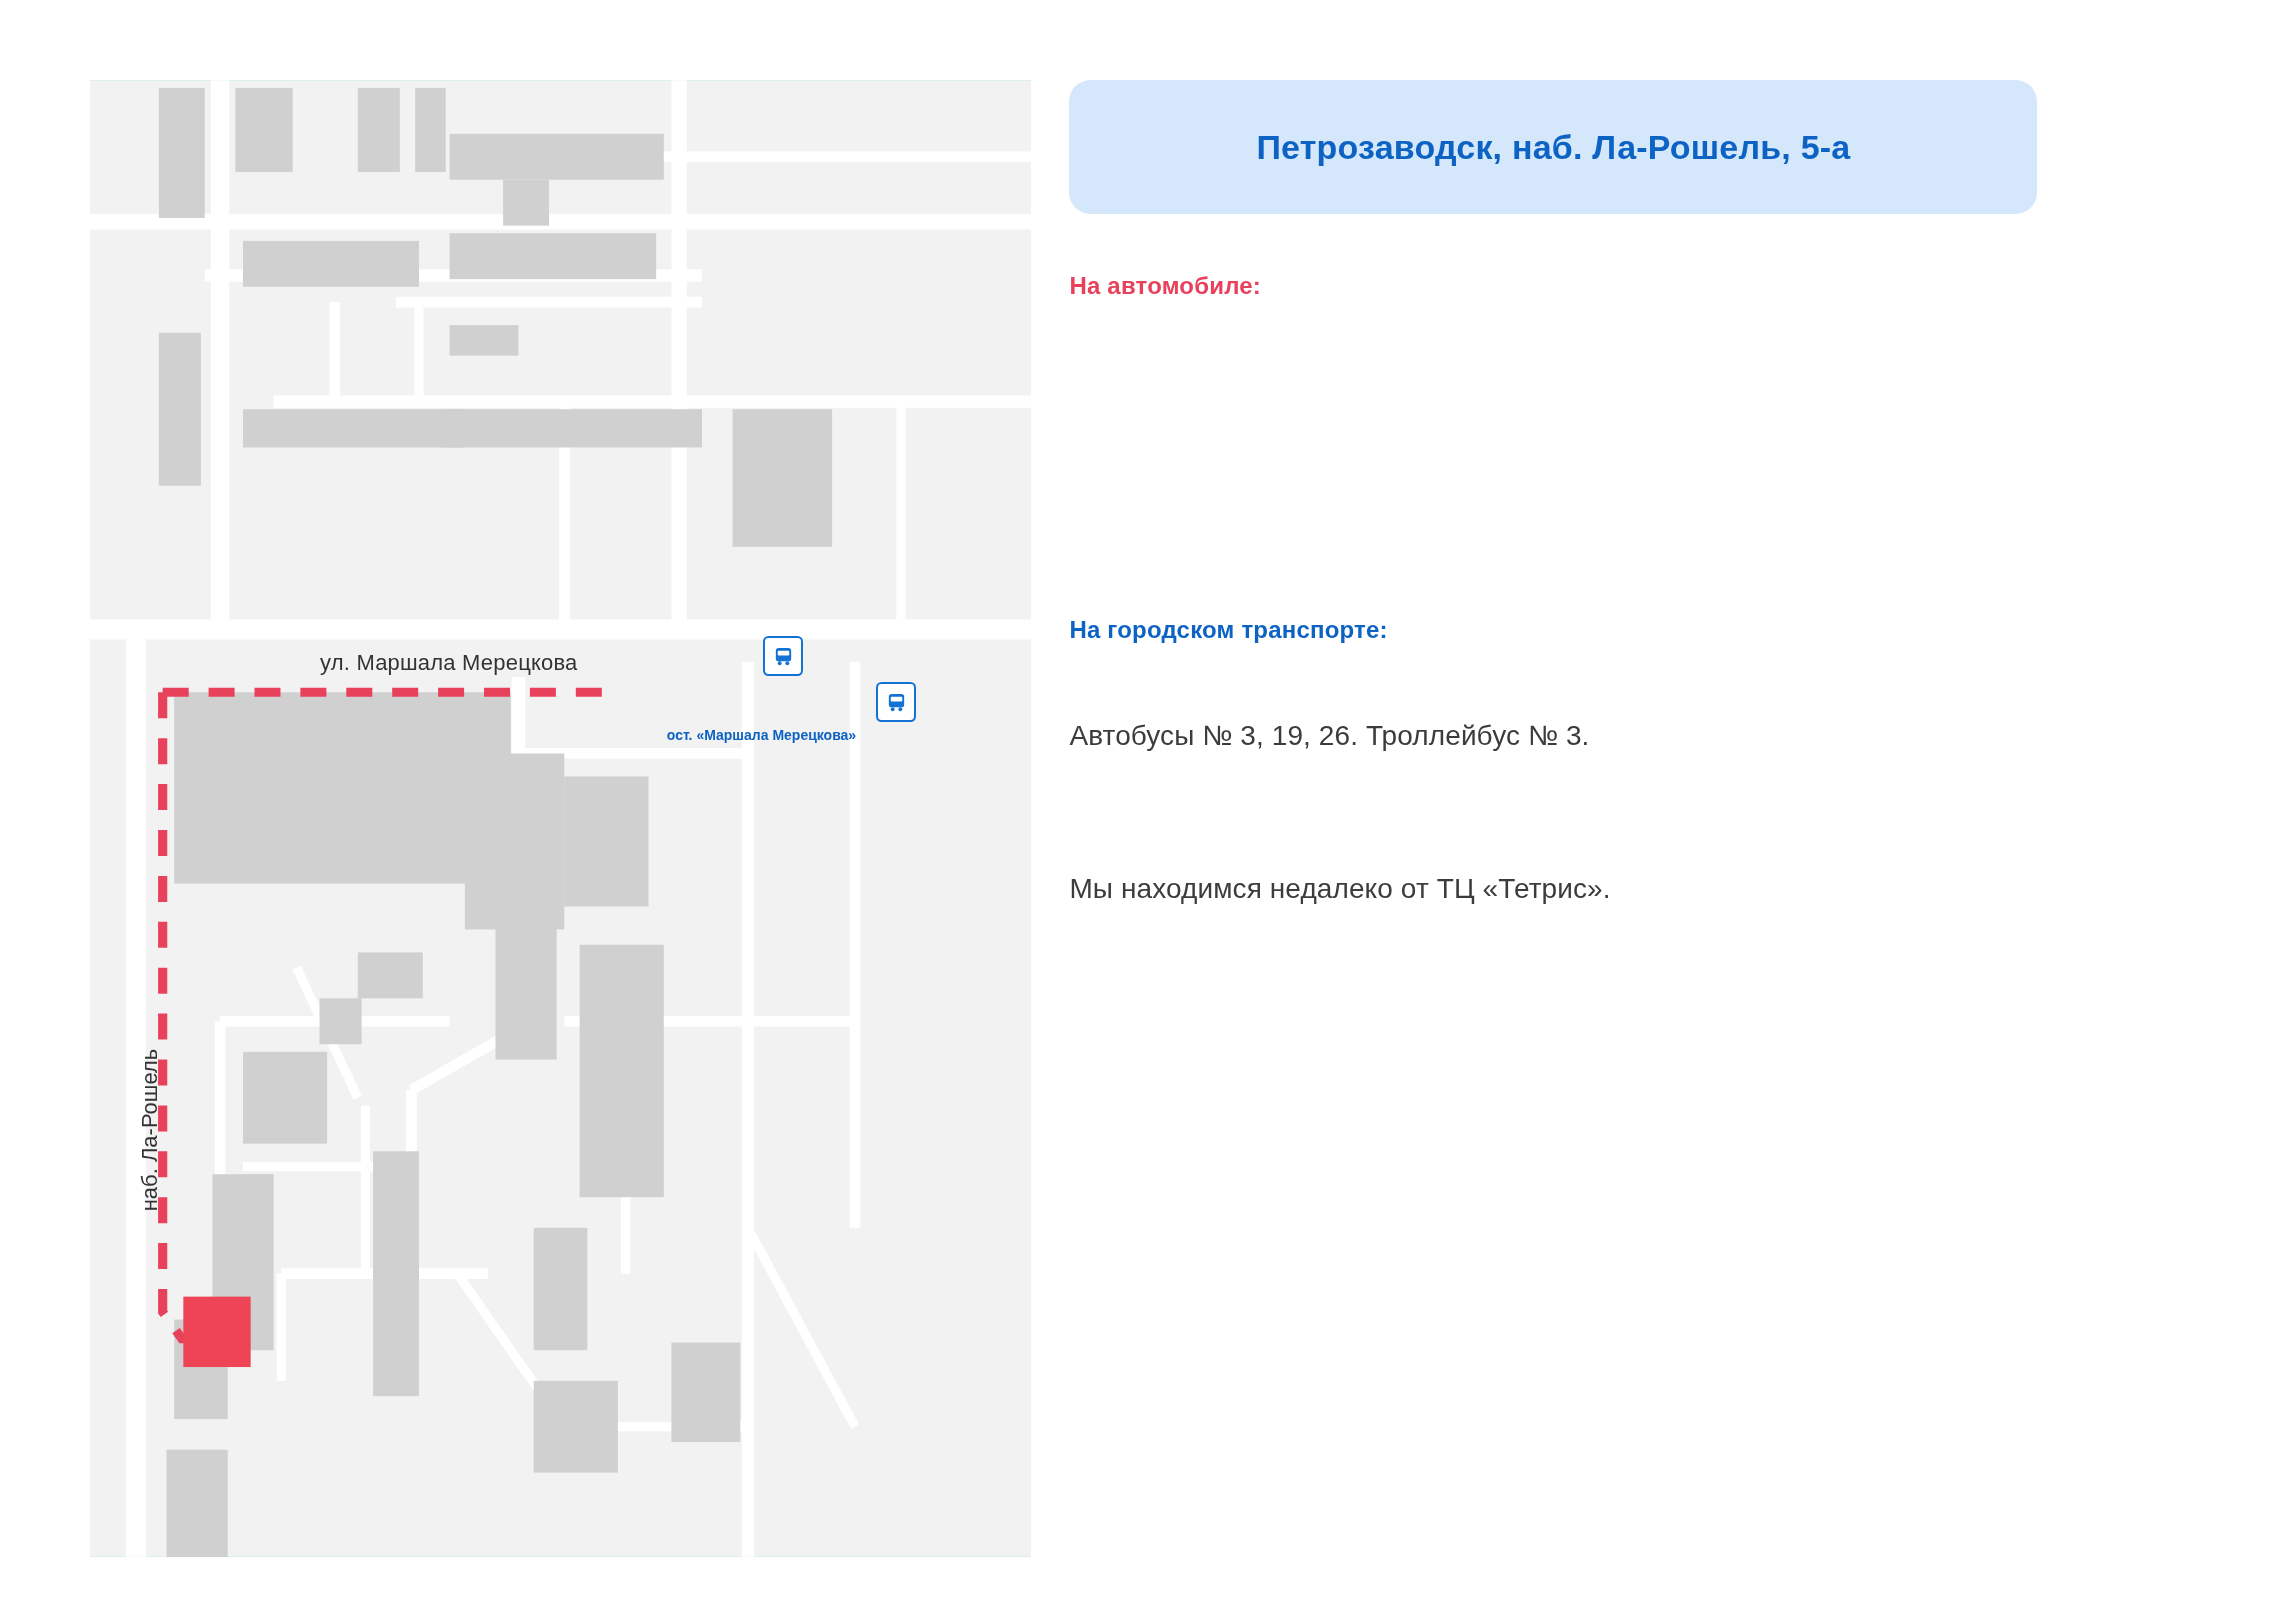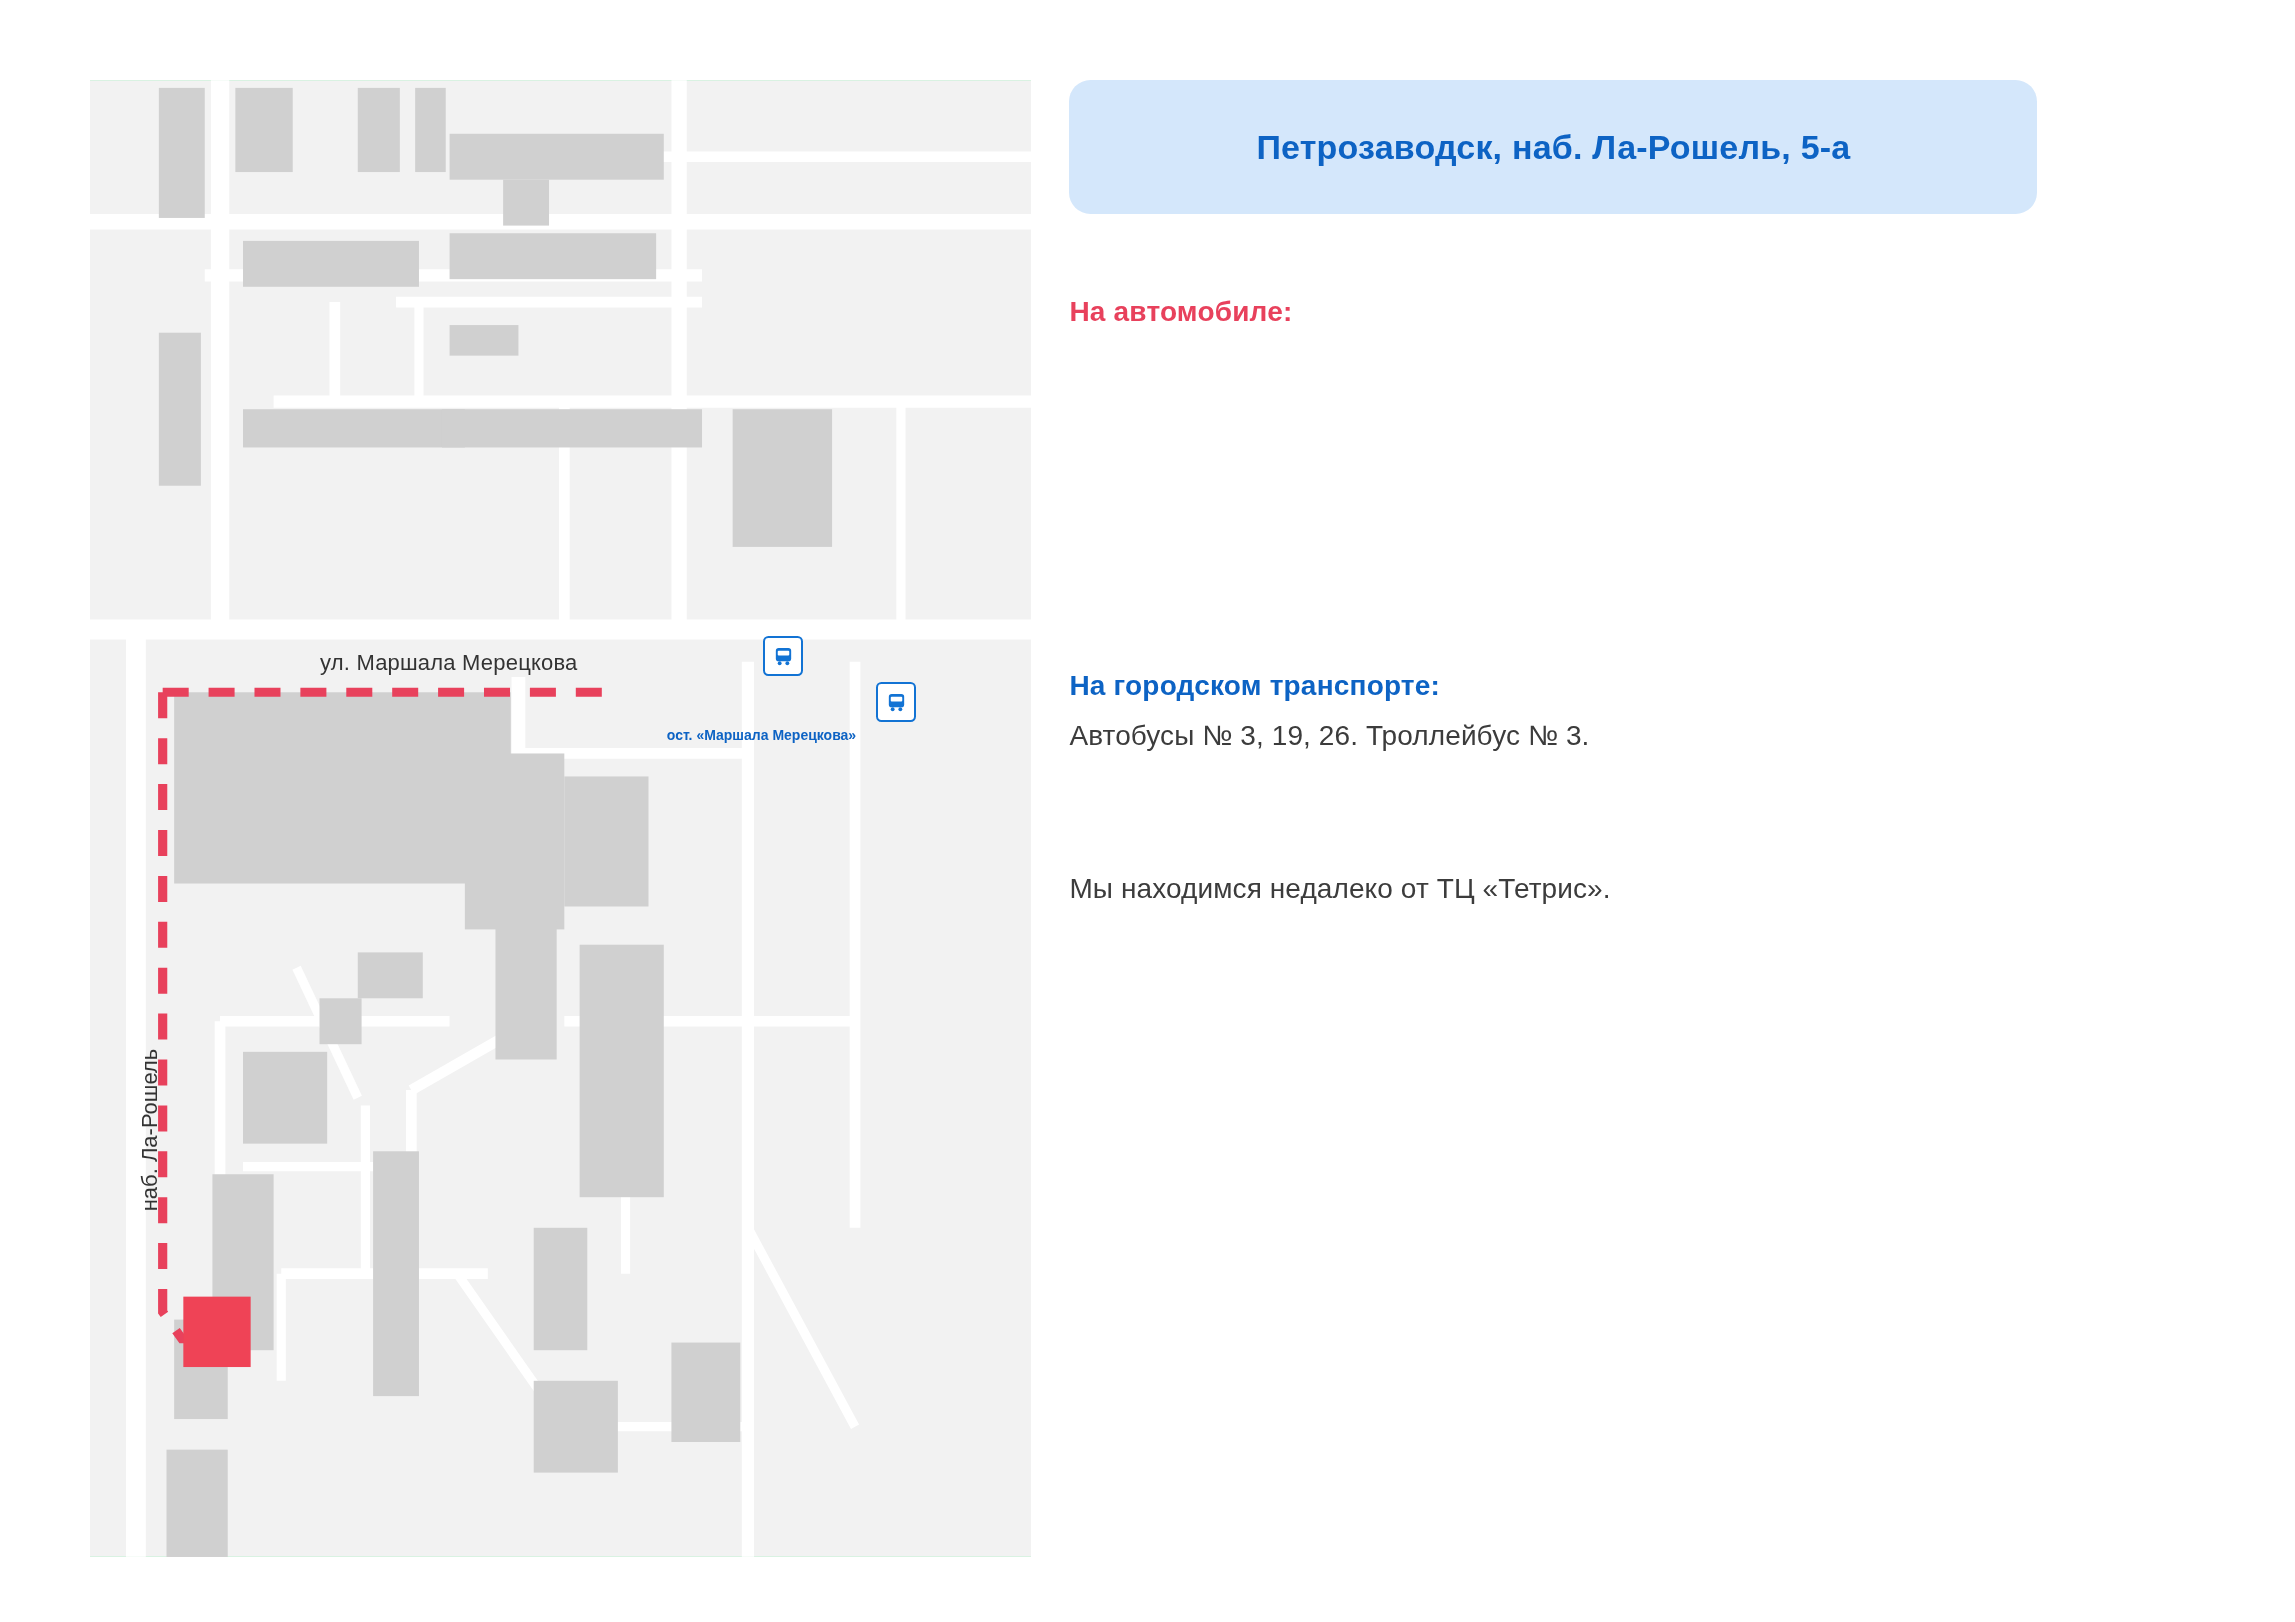--- a/index.html
+++ b/index.html
@@ -119,33 +119,32 @@
   .address-banner span {
     font-size: 34px;
     font-weight: bold;
     color: #0d63c4;
     letter-spacing: 0.2px;
     text-align: center;
   }
 
   .section-heading {
     position: absolute;
-    font-size: 28px;
+    font-size: 24px;
     font-weight: bold;
     letter-spacing: 0.2px;
-    margin-top: 24px;
   }
   .heading-car {
     left: 21.4px;
     top: 272px;
     color: #e8415c;
   }
   .heading-transit {
     left: 21.4px;
-    top: 646px;
+    top: 616px;
     color: #0d63c4;
   }
 
   .body-text {
     position: absolute;
     font-size: 28px;
     color: #3c3c3c;
     line-height: 1.48;
     letter-spacing: 0.1px;
   }

